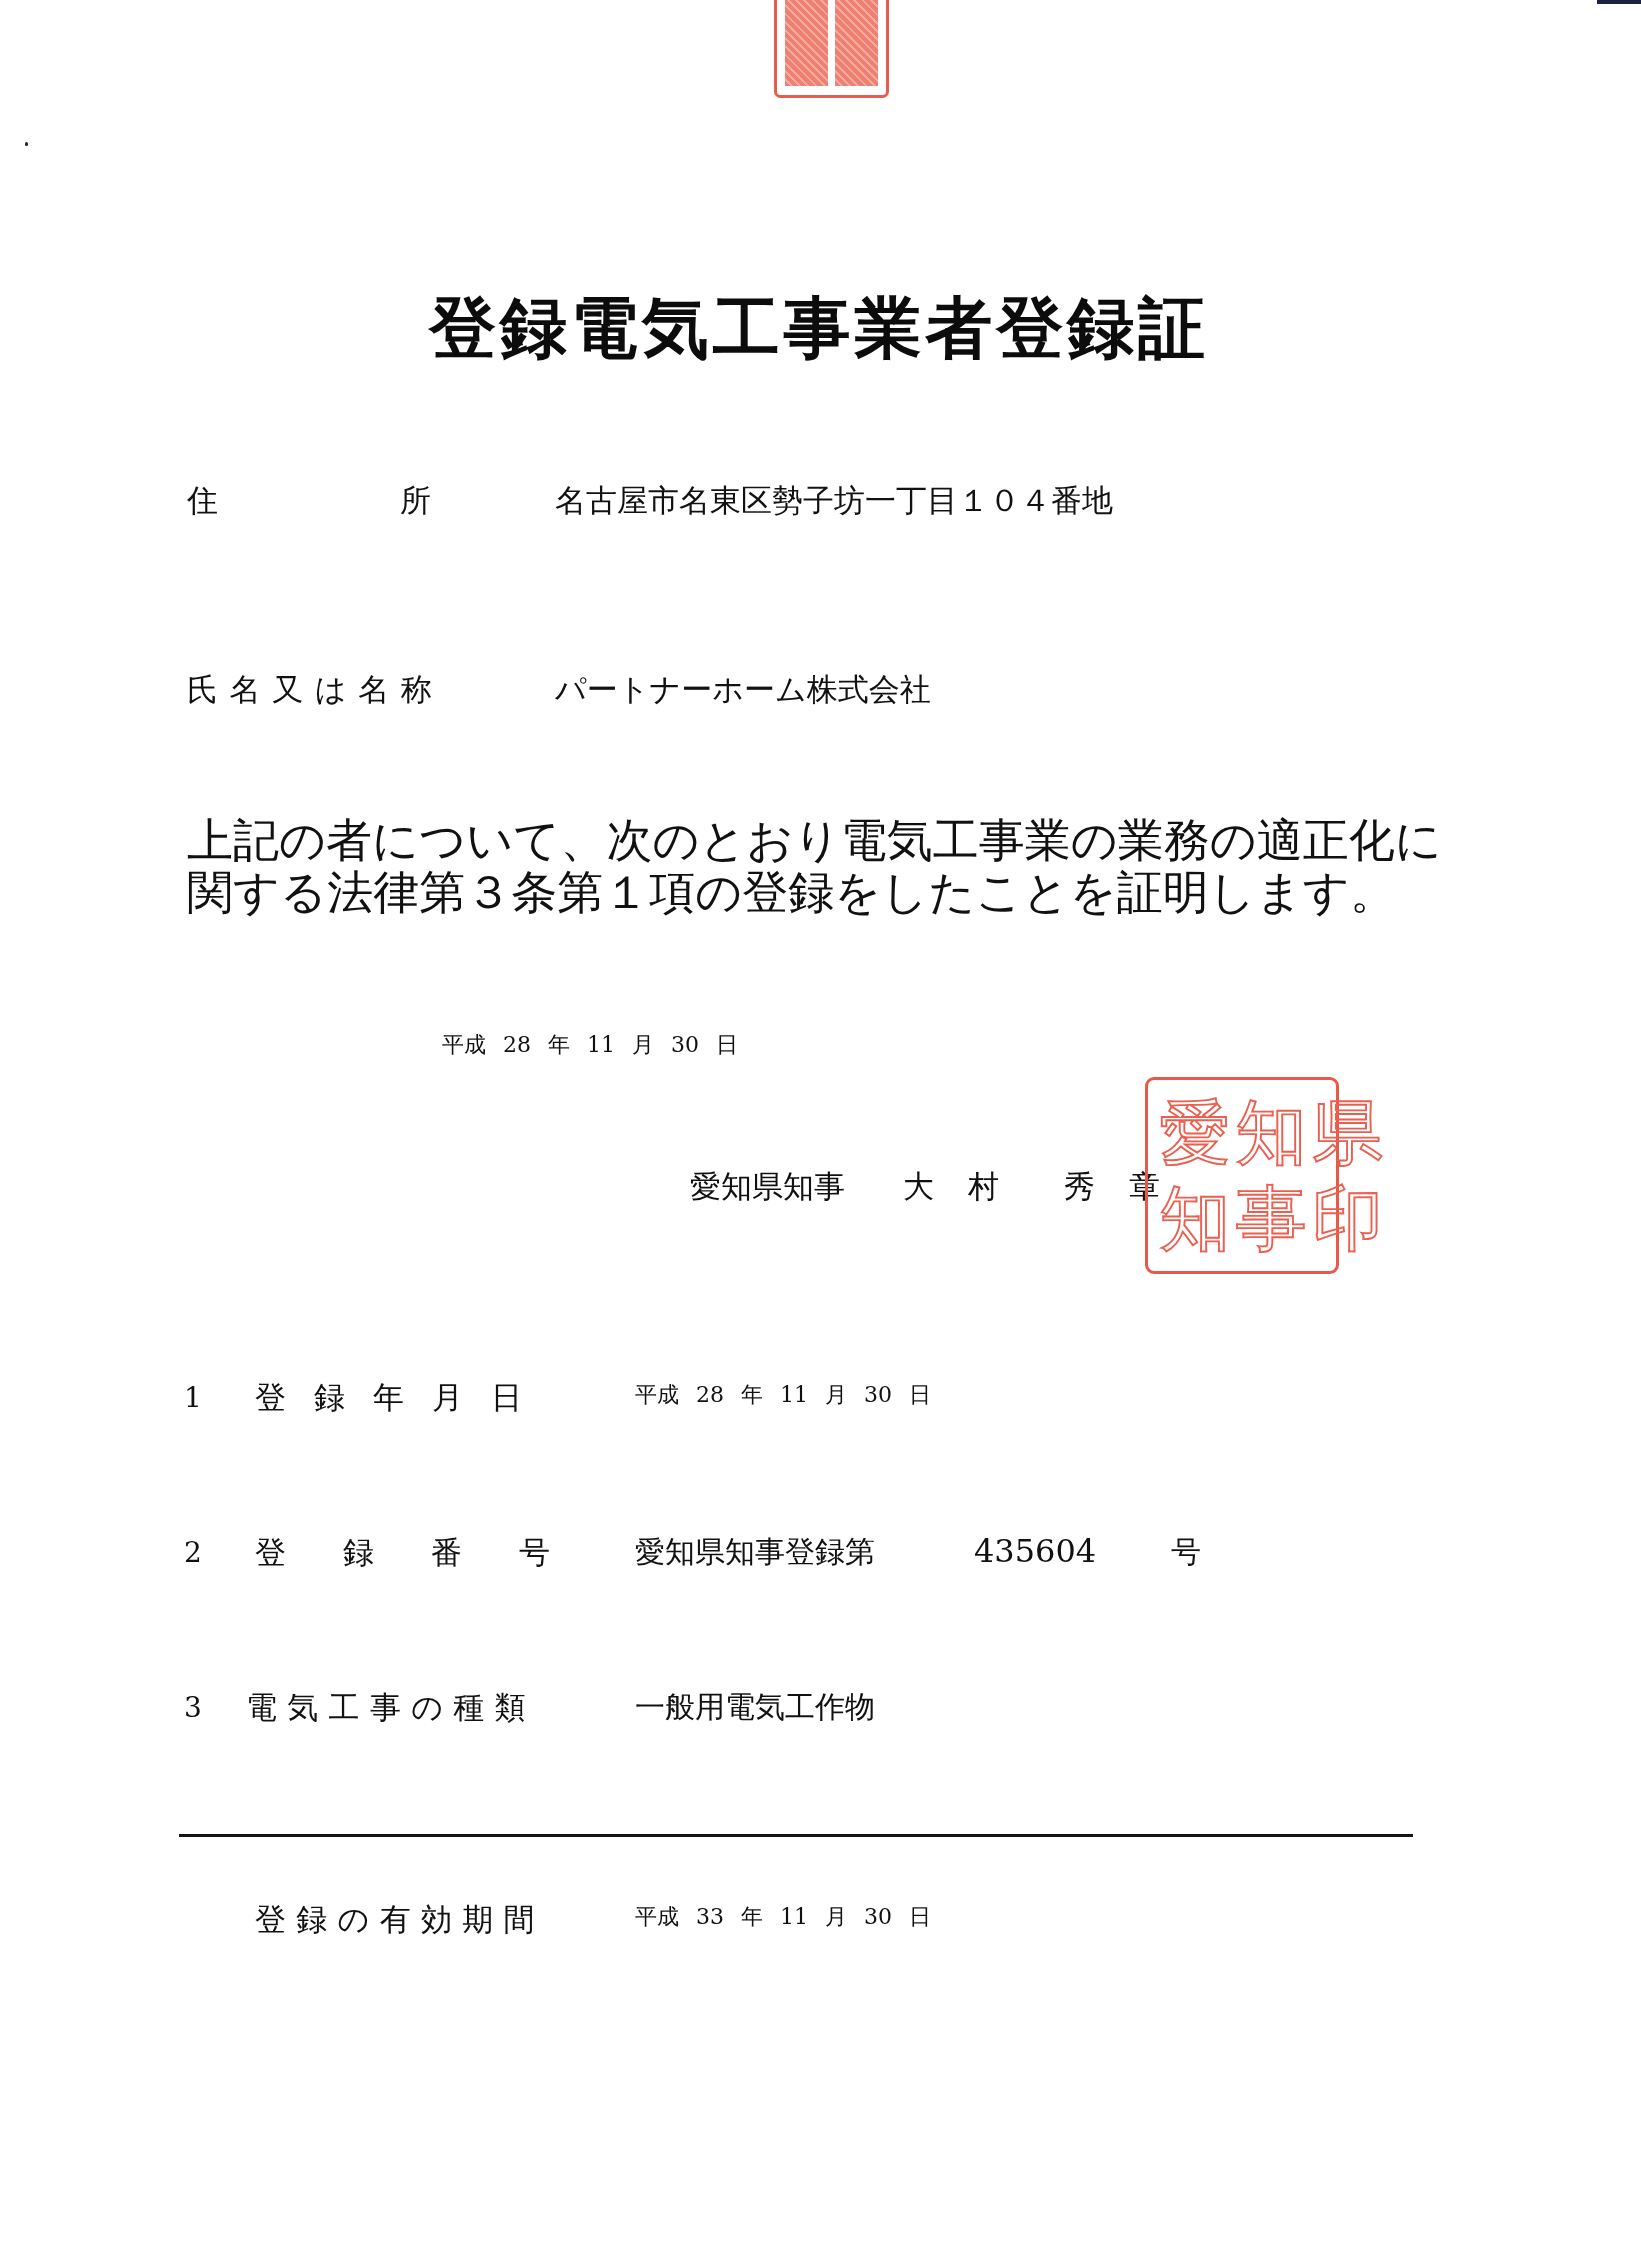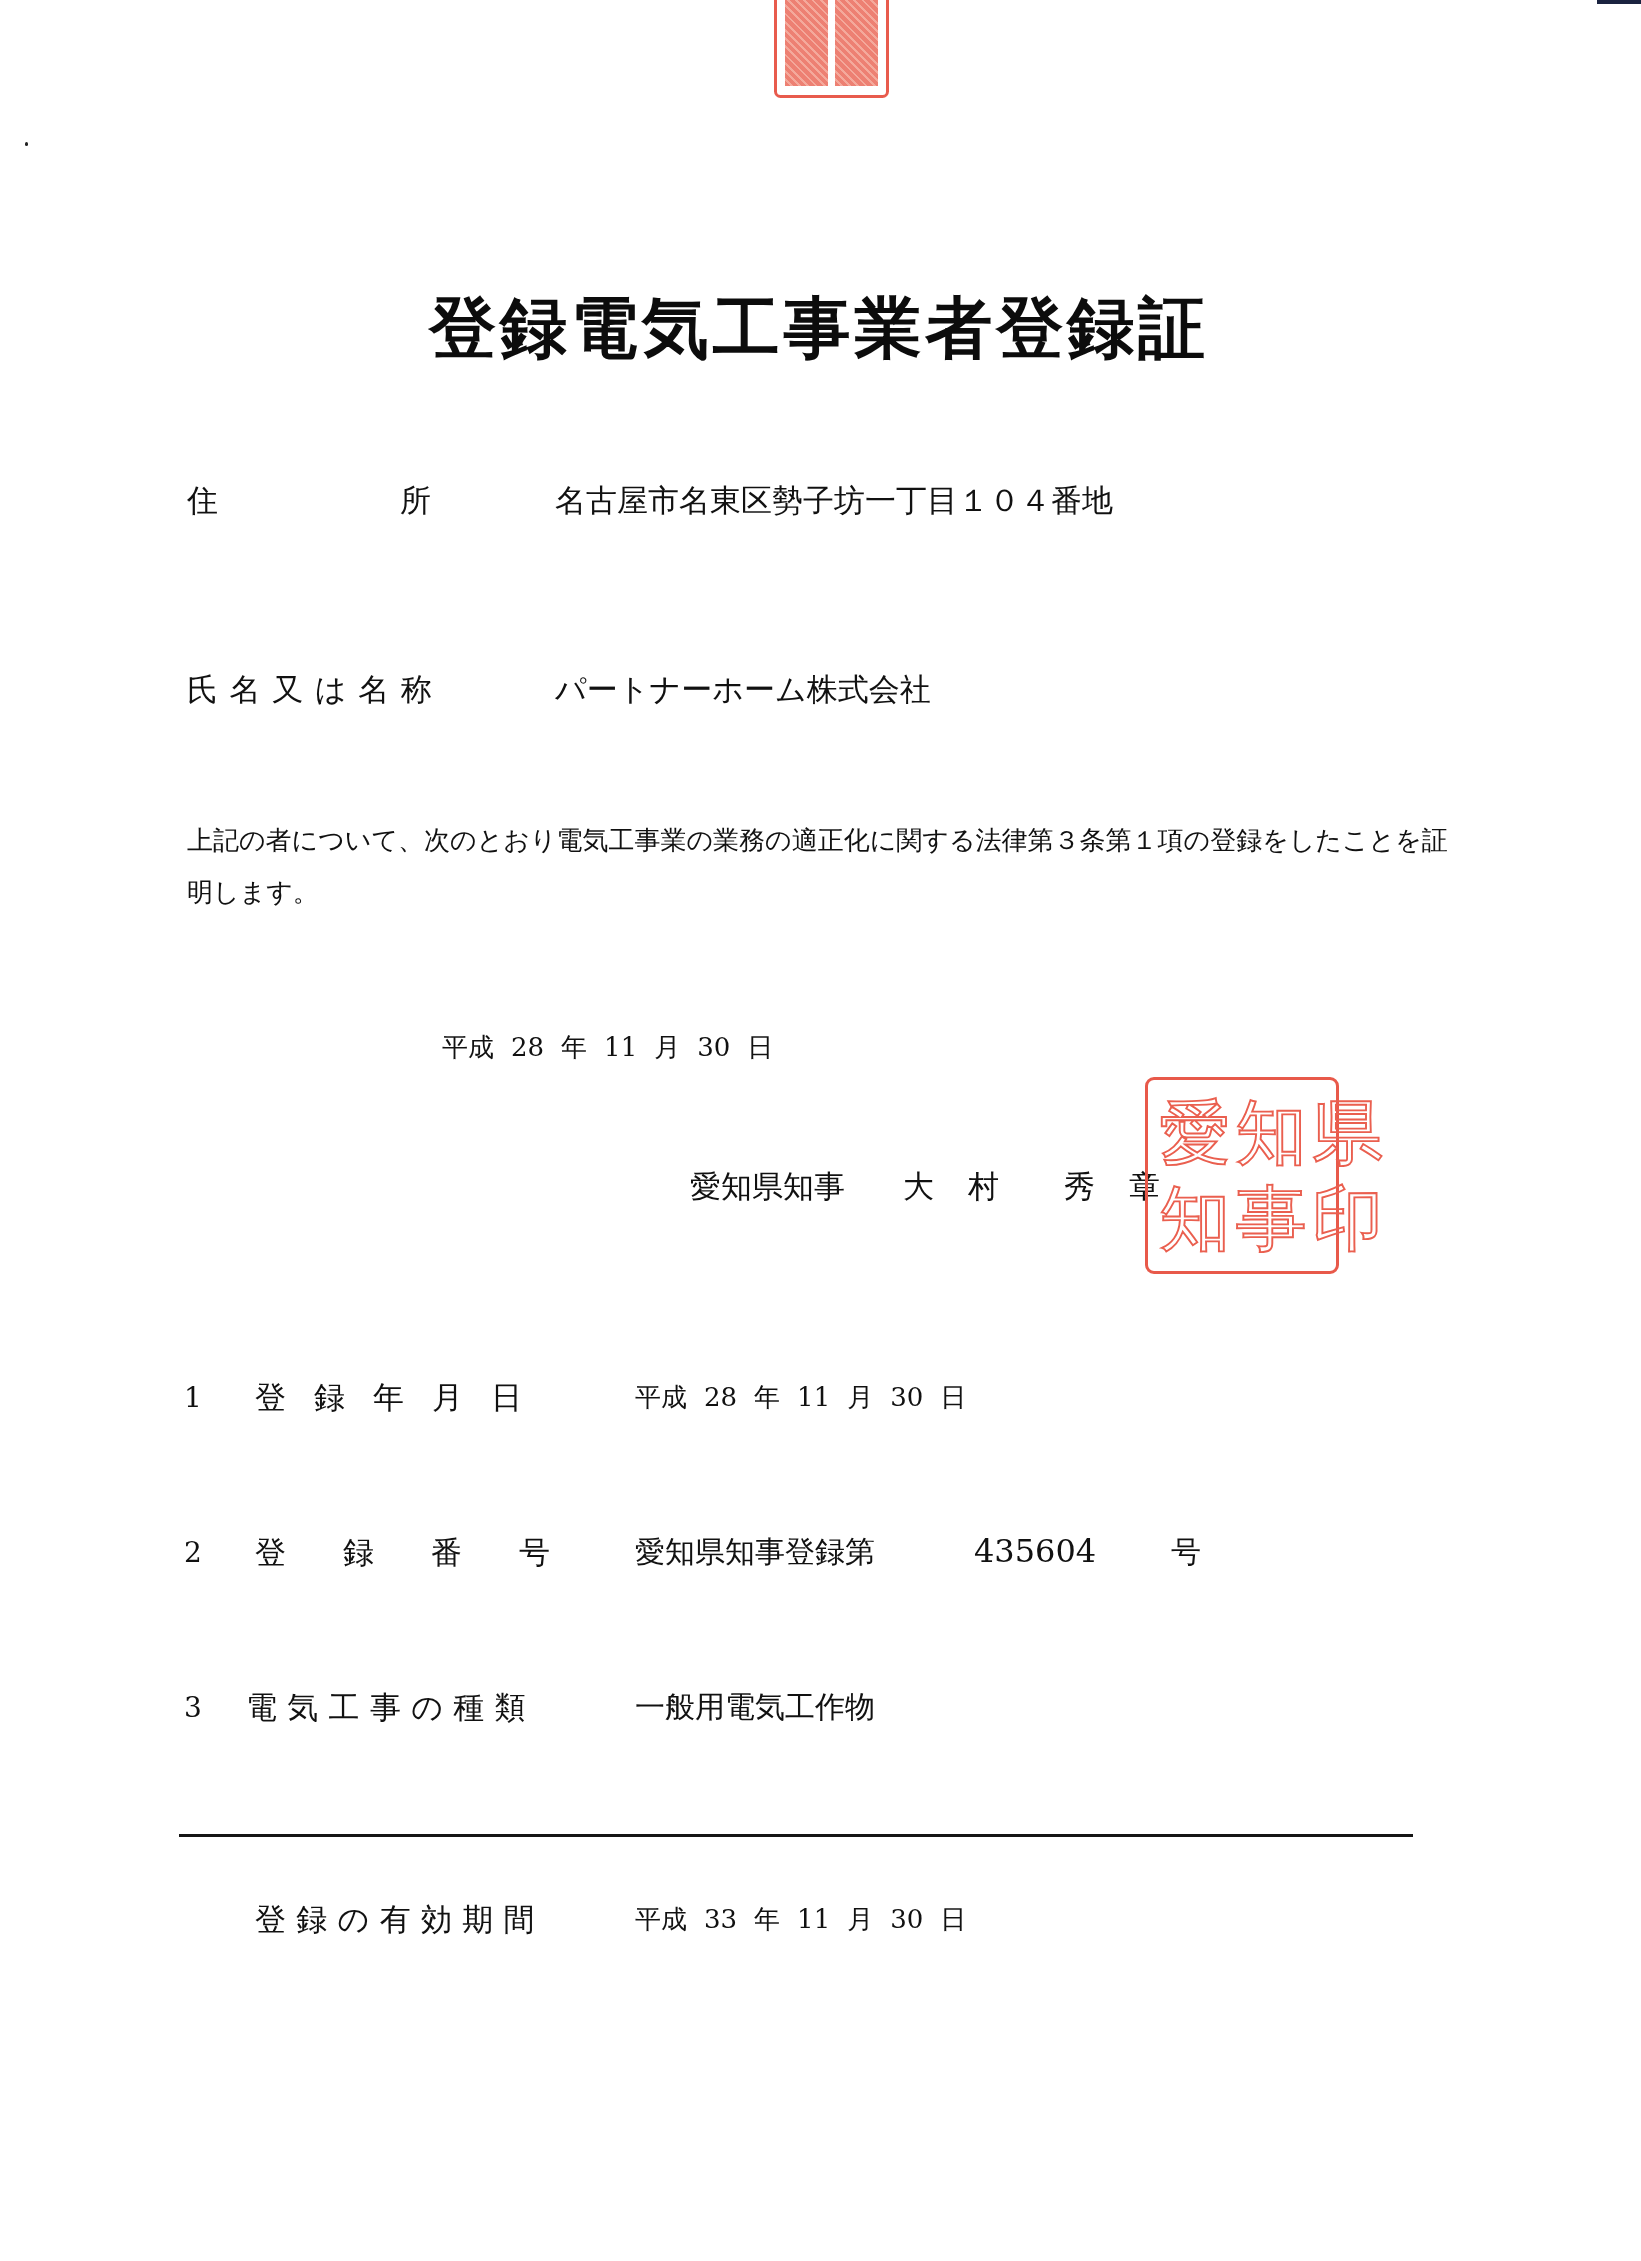--- a/index.html
+++ b/index.html
@@ -7,23 +7,23 @@
          font-family:"DejaVu Sans","Liberation Sans",sans-serif; color:#111; }
   .abs { position:absolute; white-space:nowrap; line-height:1; }
   .serif { font-family:"DejaVu Serif","Liberation Serif",serif; }
 
   .title { left:0; width:1638px; top:294px; text-align:center; font-size:67px; font-weight:bold; letter-spacing:3.9px; color:#0c0c0c; }
 
   .field-label { font-size:31px; }
   .field-value { font-size:31px; }
   .spaced-6 { letter-spacing:14px; }
 
-  .para { left:187px; top:814px; font-size:26px; line-height:52px; white-space:normal; width:1264px; color:#111; }
+  .para { left:187px; top:814px; font-size:46px; line-height:52px; white-space:normal; width:1264px; color:#111; }
 
-  .date { font-size:26px; }
+  .date { font-size:22px; }
   .date span { margin-right:17px; }
 
   .seal { position:absolute; border:3.9px solid #e8594a; border-radius:9px; box-sizing:border-box; }
   .seal-grid { position:absolute; inset:11.6px; display:grid; grid-template-columns:1fr 1fr 1fr; grid-template-rows:1fr 1fr; gap:5.2px; }
   .seal-char { color:transparent; -webkit-text-stroke:1.9px #ea5f4f; font-size:71px; line-height:1; display:flex; align-items:center; justify-content:center; font-family:"DejaVu Serif","Liberation Serif",serif; }
 
   .top-seal { position:absolute; left:774px; top:-5.2px; width:115px; height:103px; border:3.2px solid #e85b4d; border-top:none; border-radius:0 0 6.5px 6.5px; box-sizing:border-box; }
   .top-seal-inner { position:absolute; left:7.7px; right:7.7px; top:0; bottom:9px; display:flex; gap:6.5px; }
   .top-seal-bar { flex:1; background:repeating-linear-gradient(45deg,#ea6a5a 0 3.9px,#f29a8a 3.9px 5.8px); opacity:0.85; }
 

